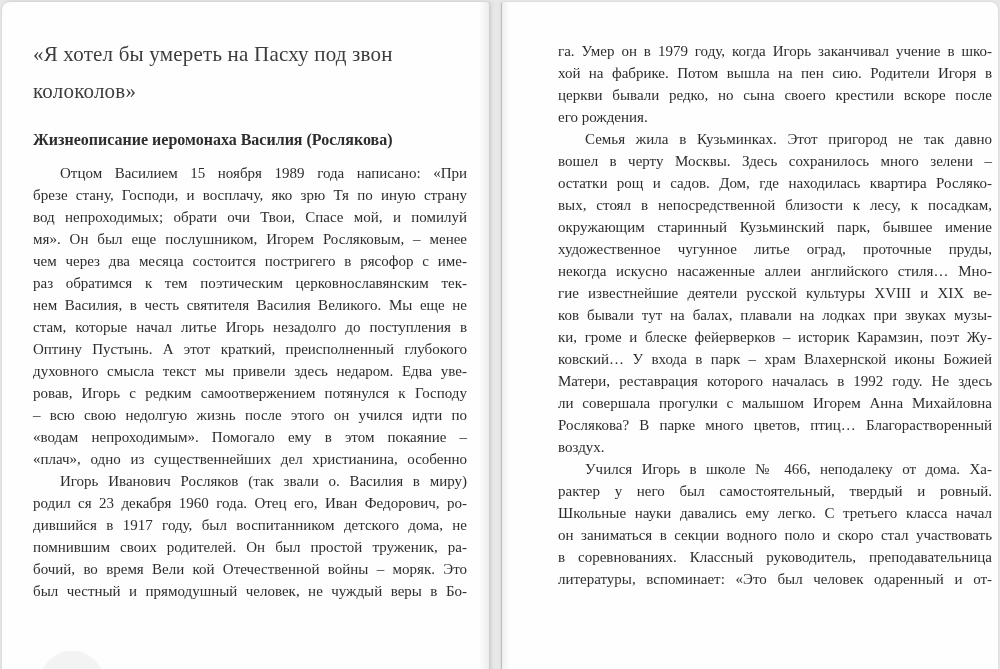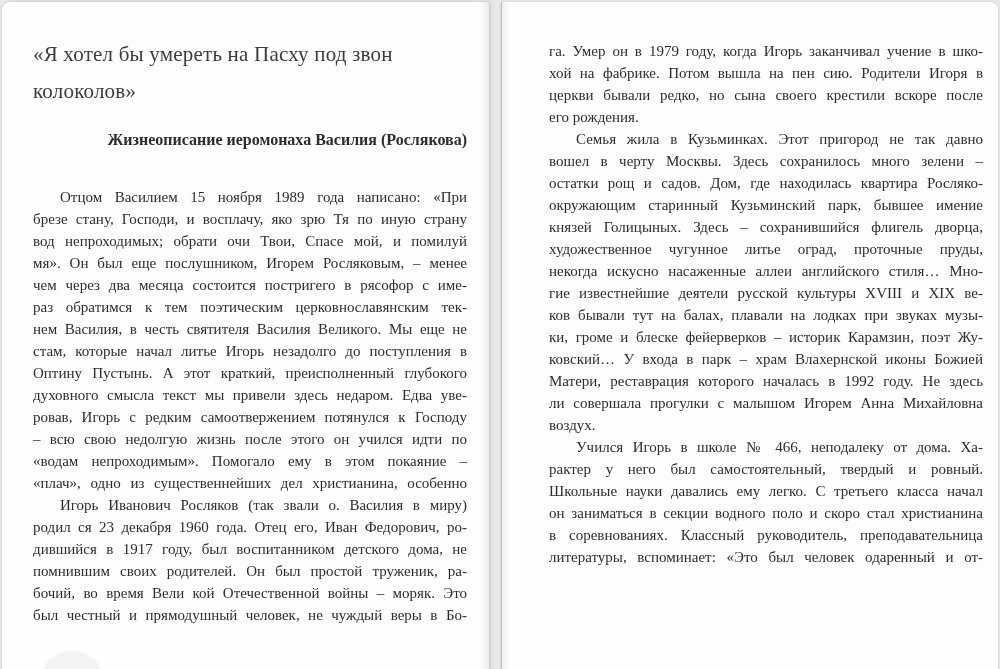--- a/index.html
+++ b/index.html
@@ -34,32 +34,32 @@
     background: linear-gradient(to right, rgba(0,0,0,0), rgba(0,0,0,0.07));
     pointer-events: none;
   }
   .page-right::before {
     content: ""; position: absolute; top: 0; left: 0; bottom: 0; width: 8px;
     background: linear-gradient(to right, rgba(0,0,0,0.06), rgba(0,0,0,0));
     pointer-events: none;
   }
   .content { position: absolute; width: 434px; }
   .content-left  { left: 31px; top: 34px; }
-  .content-right { left: 47px; top: 38px; }
+  .content-right { left: 56px; top: 38px; }
 
   .title { margin: 0; font-size: 21px; line-height: 37px; font-weight: 400; color: #3c3c3c; letter-spacing: .2px; }
   .title .line { text-align: center; text-align-last: left; }
 
   .subtitle {
     margin: 20px 0 0 0;
     font-size: 16px; line-height: 20px;
-    font-weight: 700; text-align: right; color: #2d2d2d;
+    font-weight: 700; text-align: left; color: #2d2d2d;
   }
 
-  .body-text { margin-top: 36px; font-size: 15px; line-height: 22px; }
+  .body-text { margin-top: 12px; font-size: 15px; line-height: 22px; }
   .content-right .body-text { margin-top: 0; }
 
   .line { text-align: justify; text-align-last: justify; white-space: normal; }
   .line.last { text-align-last: left; }
   .para.cont-end .line.last { text-align-last: justify; }
   .para.indent .line.first { text-indent: 27px; }
 
   .float-btn {
     position: absolute;
     left: 40px; top: 651px;
@@ -116,37 +116,38 @@
         <div class="para no-indent cont-start">
             <div class="line first">га. Умер он в 1979 году, когда Игорь заканчивал учение в шко-</div>
             <div class="line">хой на фабрике. Потом вышла на пен сию. Родители Игоря в</div>
             <div class="line">церкви бывали редко, но сына своего крестили вскоре после</div>
             <div class="line last">его рождения.</div>
           </div>
         <div class="para indent">
             <div class="line first">Семья жила в Кузьминках. Этот пригород не так давно</div>
             <div class="line">вошел в черту Москвы. Здесь сохранилось много зелени –</div>
             <div class="line">остатки рощ и садов. Дом, где находилась квартира Росляко-</div>
+            <div class="line">вых, стоял в непосредственной близости к лесу, к посадкам,</div>
             <div class="line">окружающим старинный Кузьминский парк, бывшее имение</div>
-            <div class="line">князей Голицыных. Здесь – сохранившийся флигель дворца,</div>
             <div class="line">художественное чугунное литье оград, проточные пруды,</div>
             <div class="line">некогда искусно насаженные аллеи английского стиля… Мно-</div>
             <div class="line">гие известнейшие деятели русской культуры XVIII и XIX ве-</div>
             <div class="line">ков бывали тут на балах, плавали на лодках при звуках музы-</div>
             <div class="line">ки, громе и блеске фейерверков – историк Карамзин, поэт Жу-</div>
             <div class="line">ковский… У входа в парк – храм Влахернской иконы Божией</div>
             <div class="line">Матери, реставрация которого началась в 1992 году. Не здесь</div>
             <div class="line">ли совершала прогулки с малышом Игорем Анна Михайловна</div>
+            <div class="line">Рослякова? В парке много цветов, птиц… Благорастворенный</div>
             <div class="line last">воздух.</div>
           </div>
         <div class="para indent cont-end">
             <div class="line first">Учился Игорь в школе № 466, неподалеку от дома. Ха-</div>
             <div class="line">рактер у него был самостоятельный, твердый и ровный.</div>
             <div class="line">Школьные науки давались ему легко. С третьего класса начал</div>
-            <div class="line">он заниматься в секции водного поло и скоро стал христианина</div>
+            <div class="line">он заниматься в секции водного поло и скоро стал участвовать</div>
             <div class="line">в соревнованиях. Классный руководитель, преподавательница</div>
             <div class="line last">литературы, вспоминает: «Это был человек одаренный и от-</div>
           </div>
       </div>
     </div>
   </div>
 
   <div class="float-btn"></div>
 
 </div>

